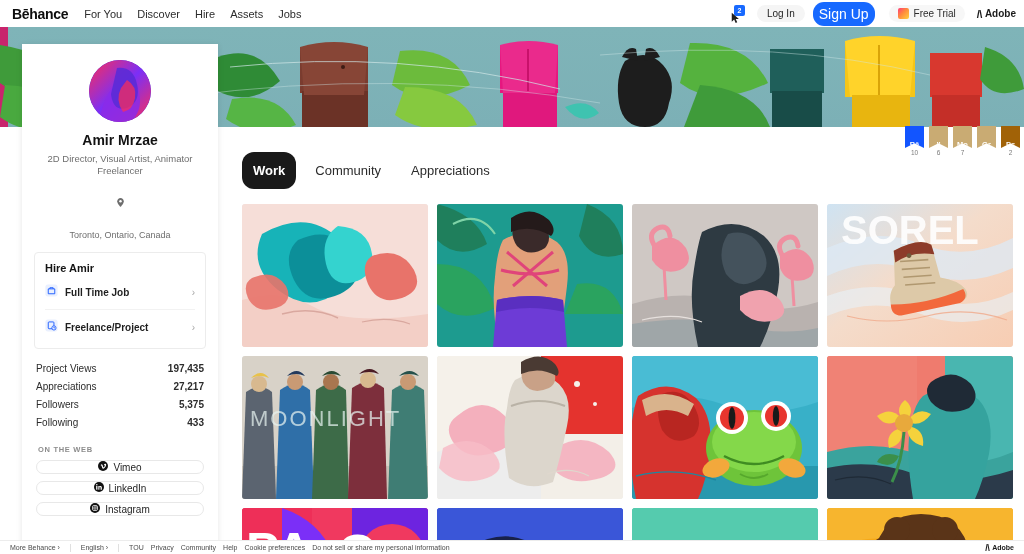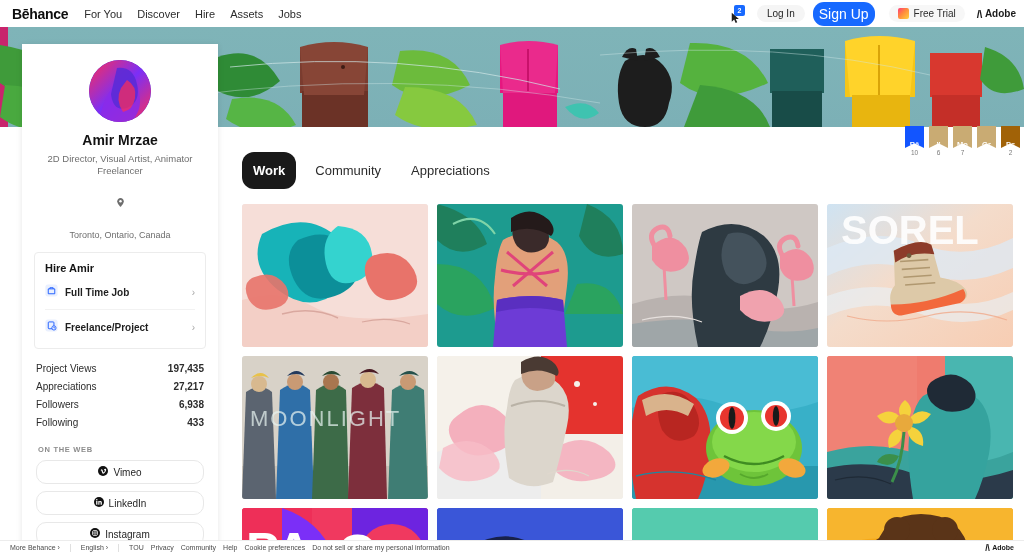--- a/index.html
+++ b/index.html
@@ -233,21 +233,21 @@
   .stat-row .val { font-weight: 700; color: #2c2c2c; }
   .onweb-hd {
     font-size: 7.5px;
     letter-spacing: 0.7px;
     color: #8c8c8c;
     margin: 14px 0 6px 16px;
     font-weight: 600;
   }
   .link-pill {
     margin: 0 14px 7px;
-    height: 24px;
+    height: 14px;
     border: 1px solid #e8e8e8;
     border-radius: 10px;
     display: flex; align-items: center; justify-content: center;
     gap: 5px;
     font-size: 10px;
     color: #1f1f1f;
     cursor: pointer;
   }
 
   
@@ -487,21 +487,21 @@
     <div class="stat-row">
       <span>Project Views</span>
       <span class="val">197,435</span>
     </div>
     <div class="stat-row">
       <span>Appreciations</span>
       <span class="val">27,217</span>
     </div>
     <div class="stat-row">
       <span>Followers</span>
-      <span class="val">6,938</span>
+      <span class="val">5,375</span>
     </div>
     <div class="stat-row">
       <span>Following</span>
       <span class="val">433</span>
     </div>
   </div>
 
   <div class="onweb-hd">ON THE WEB</div>
   <div class="link-pill">
     <span>

